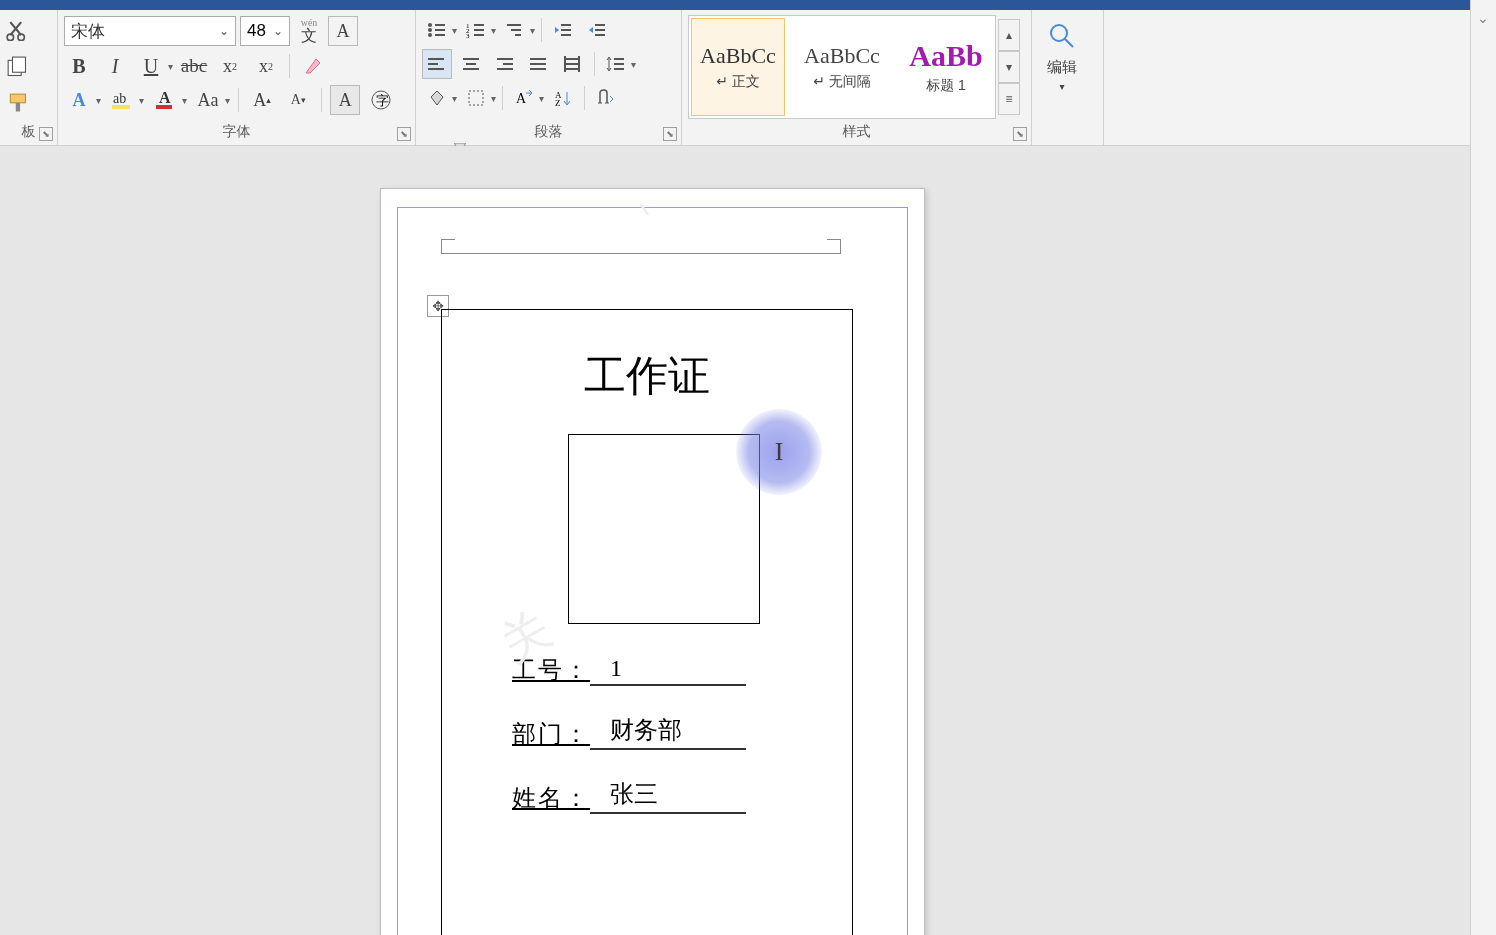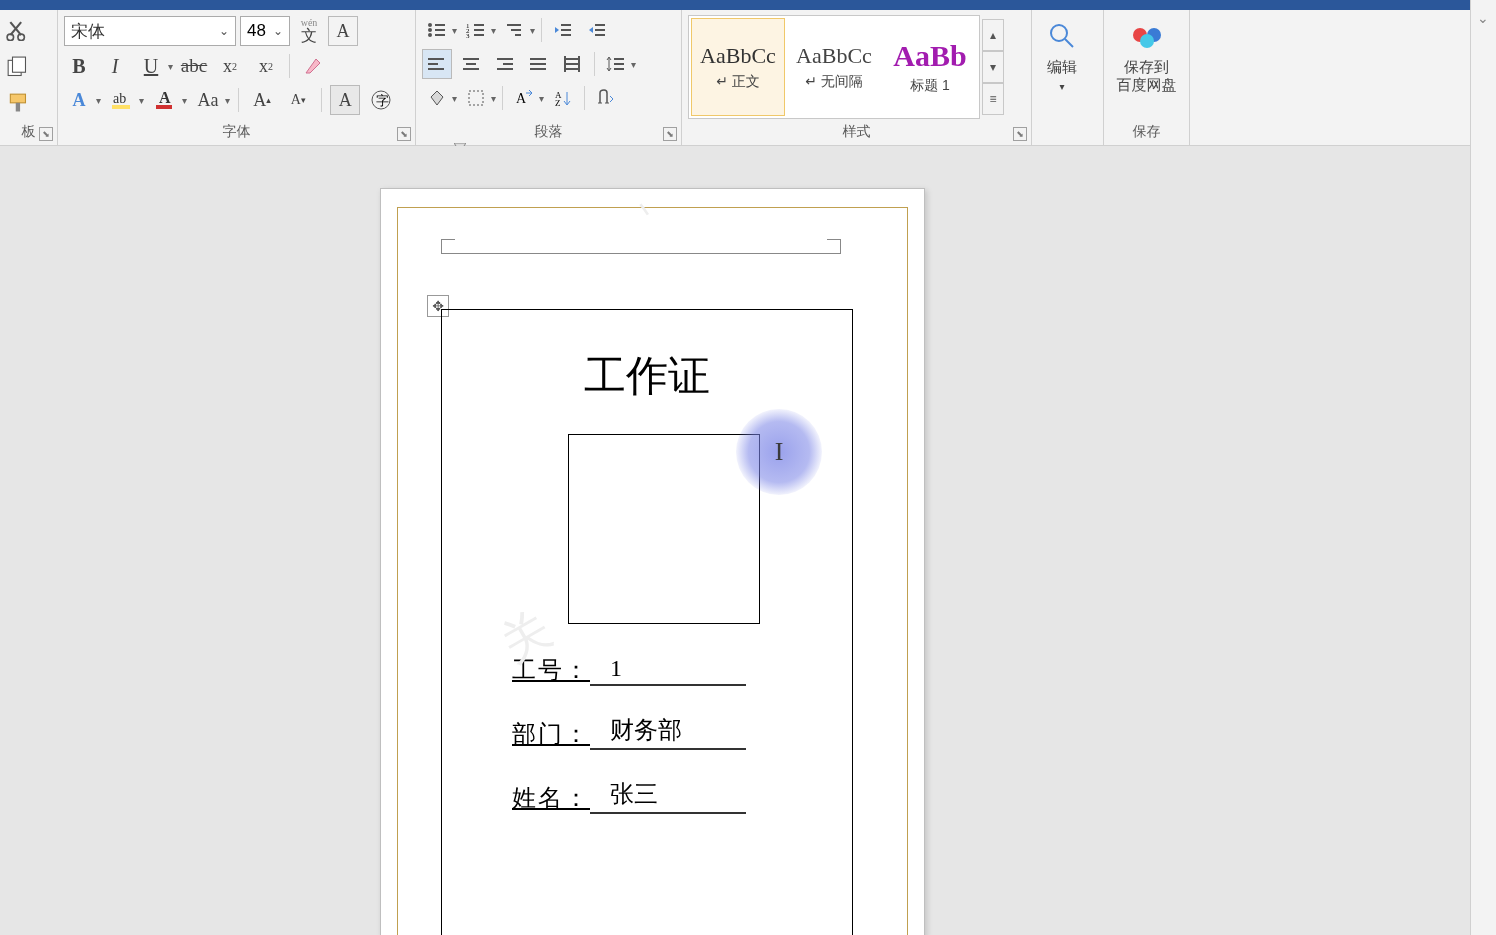--- a/index.html
+++ b/index.html
@@ -81,21 +81,21 @@
 .bold { font-weight: bold; font-family: "Times New Roman"; font-size: 20px; }
 .italic { font-style: italic; font-family: "Times New Roman"; font-size: 20px; }
 .uline { text-decoration: underline; font-family: "Times New Roman"; font-size: 20px; }
 .strike { text-decoration: line-through; font-size: 19px; }
 .para-group { width: 266px; }
 .para-rows { display: flex; flex-direction: column; gap: 2px; width: 100%; }
 .para-row { display: flex; align-items: center; gap: 4px; height: 32px; }
 .dd { font-size: 10px; color: #666; margin-left: -4px; }
 .style-group { width: 350px; }
 .style-gallery {
-  display: flex; gap: 2px;
+  display: flex; gap: 10px;
   border: 1px solid #c8c8c8;
   background: #fff;
   padding: 2px;
   height: 104px;
 }
 .style-item {
   width: 94px;
   display: flex;
   flex-direction: column;
   align-items: center;
@@ -568,35 +568,20 @@
               <circle cx="12" cy="12" r="8" fill="none" stroke="#4a88d8" stroke-width="2"></circle>
               <path d="M18 18 L26 26" stroke="#4a88d8" stroke-width="2"></path>
             </svg>
         </div>
         <div class="blbl"><span>编辑</span><br><span style="font-size:10px">▾</span></div>
       </div>
     </div>
     <div class="group-label">&nbsp;</div>
   </div>
 
-  <div class="ribbon-group baidu-group">
-    <div class="group-body" style="justify-content:center">
-      <div class="big-btn">
-        <div class="bico">
-          <svg width="34" height="30" viewBox="0 0 34 30">
-              <circle cx="10" cy="14" r="7" fill="#e84545"></circle>
-              <circle cx="24" cy="14" r="7" fill="#3a7bd5"></circle>
-              <circle cx="17" cy="20" r="7" fill="#45c8e8"></circle>
-            </svg>
-        </div>
-        <div class="blbl"><span>保存到</span><br><span>百度网盘</span></div>
-      </div>
-    </div>
-    <div class="group-label">保存</div>
-  </div>
 
   <div class="collapse-arrow">⌃</div>
 </div>
 
 <div class="ruler">
   <div class="ruler-dark" style="width:78px">
     <div class="ruler-tick">6</div>
     <div class="ruler-tick">4</div>
     <div class="ruler-tick">2</div>
   </div>

